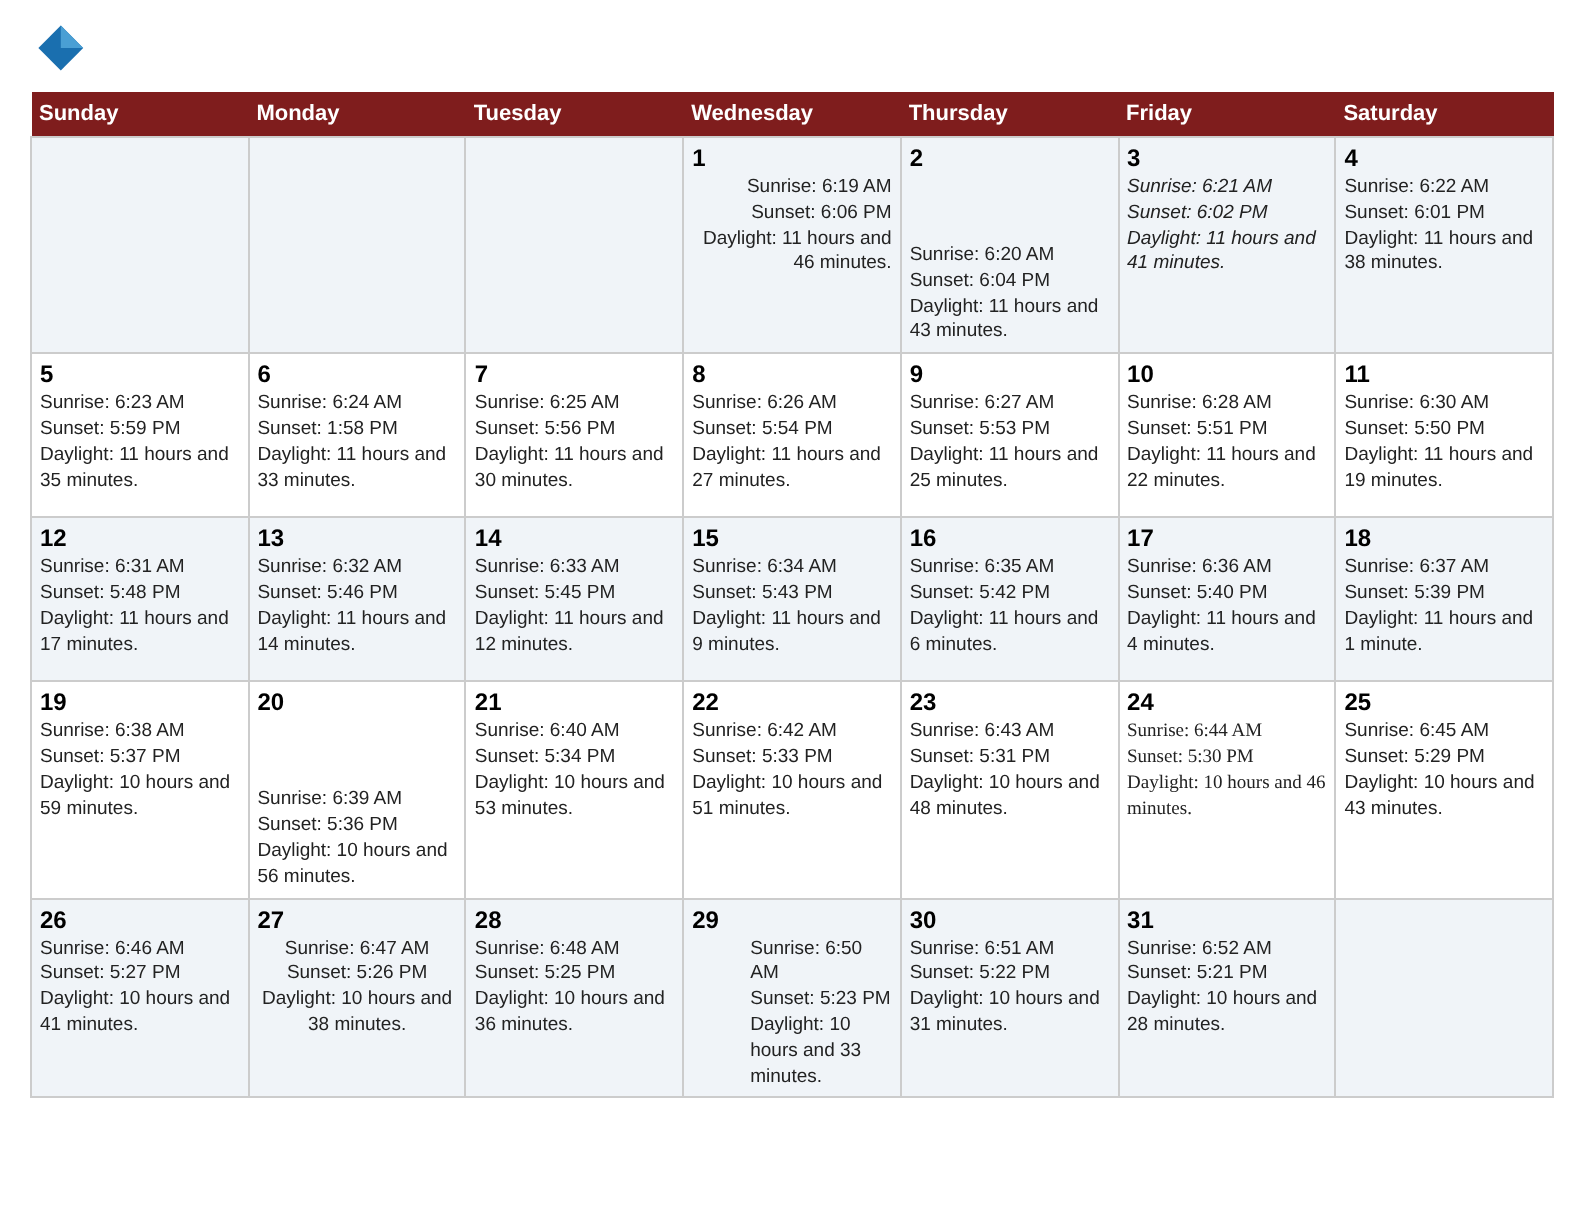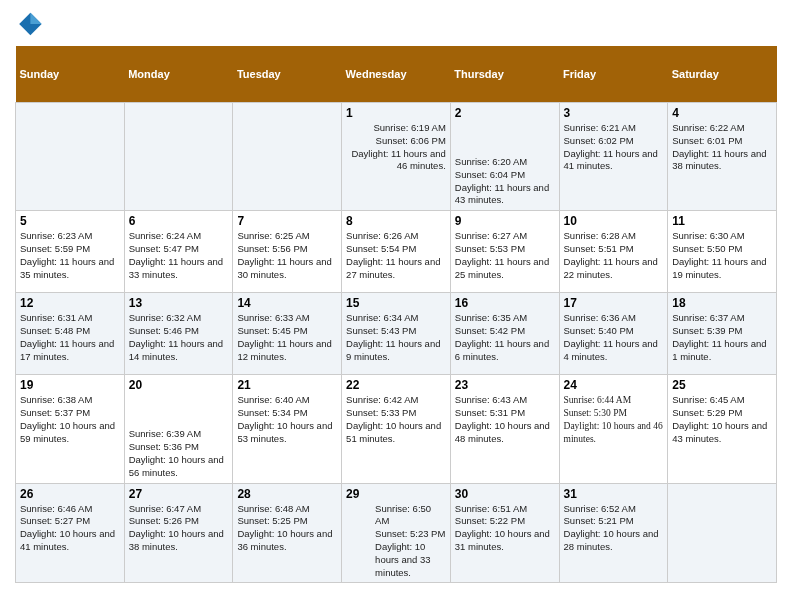--- a/index.html
+++ b/index.html
@@ -49,23 +49,23 @@
       font-size: 15px;
       font-weight: normal;
       color: #444;
     }
     .calendar {
       width: 100%;
       border-collapse: collapse;
       font-size: 10.5px;
     }
     .calendar thead th {
-      background-color: #a16207;
+      background-color: #7f1d1d;
       color: #fff;
-      padding: 22px 4px;
+      padding: 5px 4px;
       text-align: left;
       font-size: 11px;
       font-weight: bold;
     }
     .calendar tbody td {
       border: 1px solid #ccc;
       vertical-align: top;
       padding: 3px 4px;
       width: calc(100% / 7);
       min-height: 70px;
@@ -135,42 +135,42 @@
 Daylight: 11 hours and 46 minutes.</div>
           </td>
           <td>
             <span class="day-num">2</span>
             <div class="day-info" style="white-space: pre-line; margin-top: 36px;">Sunrise: 6:20 AM
 Sunset: 6:04 PM
 Daylight: 11 hours and 43 minutes.</div>
           </td>
           <td>
             <span class="day-num">3</span>
-            <div class="day-info" style="white-space: pre-line;">Sunrise: 6:21 AM
+            <div class="day-info" style="white-space: pre-line; font-style: italic;">Sunrise: 6:21 AM
 Sunset: 6:02 PM
 Daylight: 11 hours and 41 minutes.</div>
           </td>
           <td>
             <span class="day-num">4</span>
             <div class="day-info" style="white-space: pre-line;">Sunrise: 6:22 AM
 Sunset: 6:01 PM
 Daylight: 11 hours and 38 minutes.</div>
           </td>
         </tr>
         <tr>
           <td>
             <span class="day-num">5</span>
             <div class="day-info" style="white-space: pre-line;">Sunrise: 6:23 AM
 Sunset: 5:59 PM
 Daylight: 11 hours and 35 minutes.</div>
           </td>
           <td>
             <span class="day-num">6</span>
             <div class="day-info" style="white-space: pre-line;">Sunrise: 6:24 AM
-Sunset: 5:47 PM
+Sunset: 1:58 PM
 Daylight: 11 hours and 33 minutes.</div>
           </td>
           <td>
             <span class="day-num">7</span>
             <div class="day-info" style="white-space: pre-line;">Sunrise: 6:25 AM
 Sunset: 5:56 PM
 Daylight: 11 hours and 30 minutes.</div>
           </td>
           <td>
             <span class="day-num">8</span>
@@ -287,21 +287,21 @@
         </tr>
         <tr>
           <td>
             <span class="day-num">26</span>
             <div class="day-info" style="white-space: pre-line;">Sunrise: 6:46 AM
 Sunset: 5:27 PM
 Daylight: 10 hours and 41 minutes.</div>
           </td>
           <td>
             <span class="day-num">27</span>
-            <div class="day-info" style="white-space: pre-line;">Sunrise: 6:47 AM
+            <div class="day-info" style="white-space: pre-line; text-align: center;">Sunrise: 6:47 AM
 Sunset: 5:26 PM
 Daylight: 10 hours and 38 minutes.</div>
           </td>
           <td>
             <span class="day-num">28</span>
             <div class="day-info" style="white-space: pre-line;">Sunrise: 6:48 AM
 Sunset: 5:25 PM
 Daylight: 10 hours and 36 minutes.</div>
           </td>
           <td>

